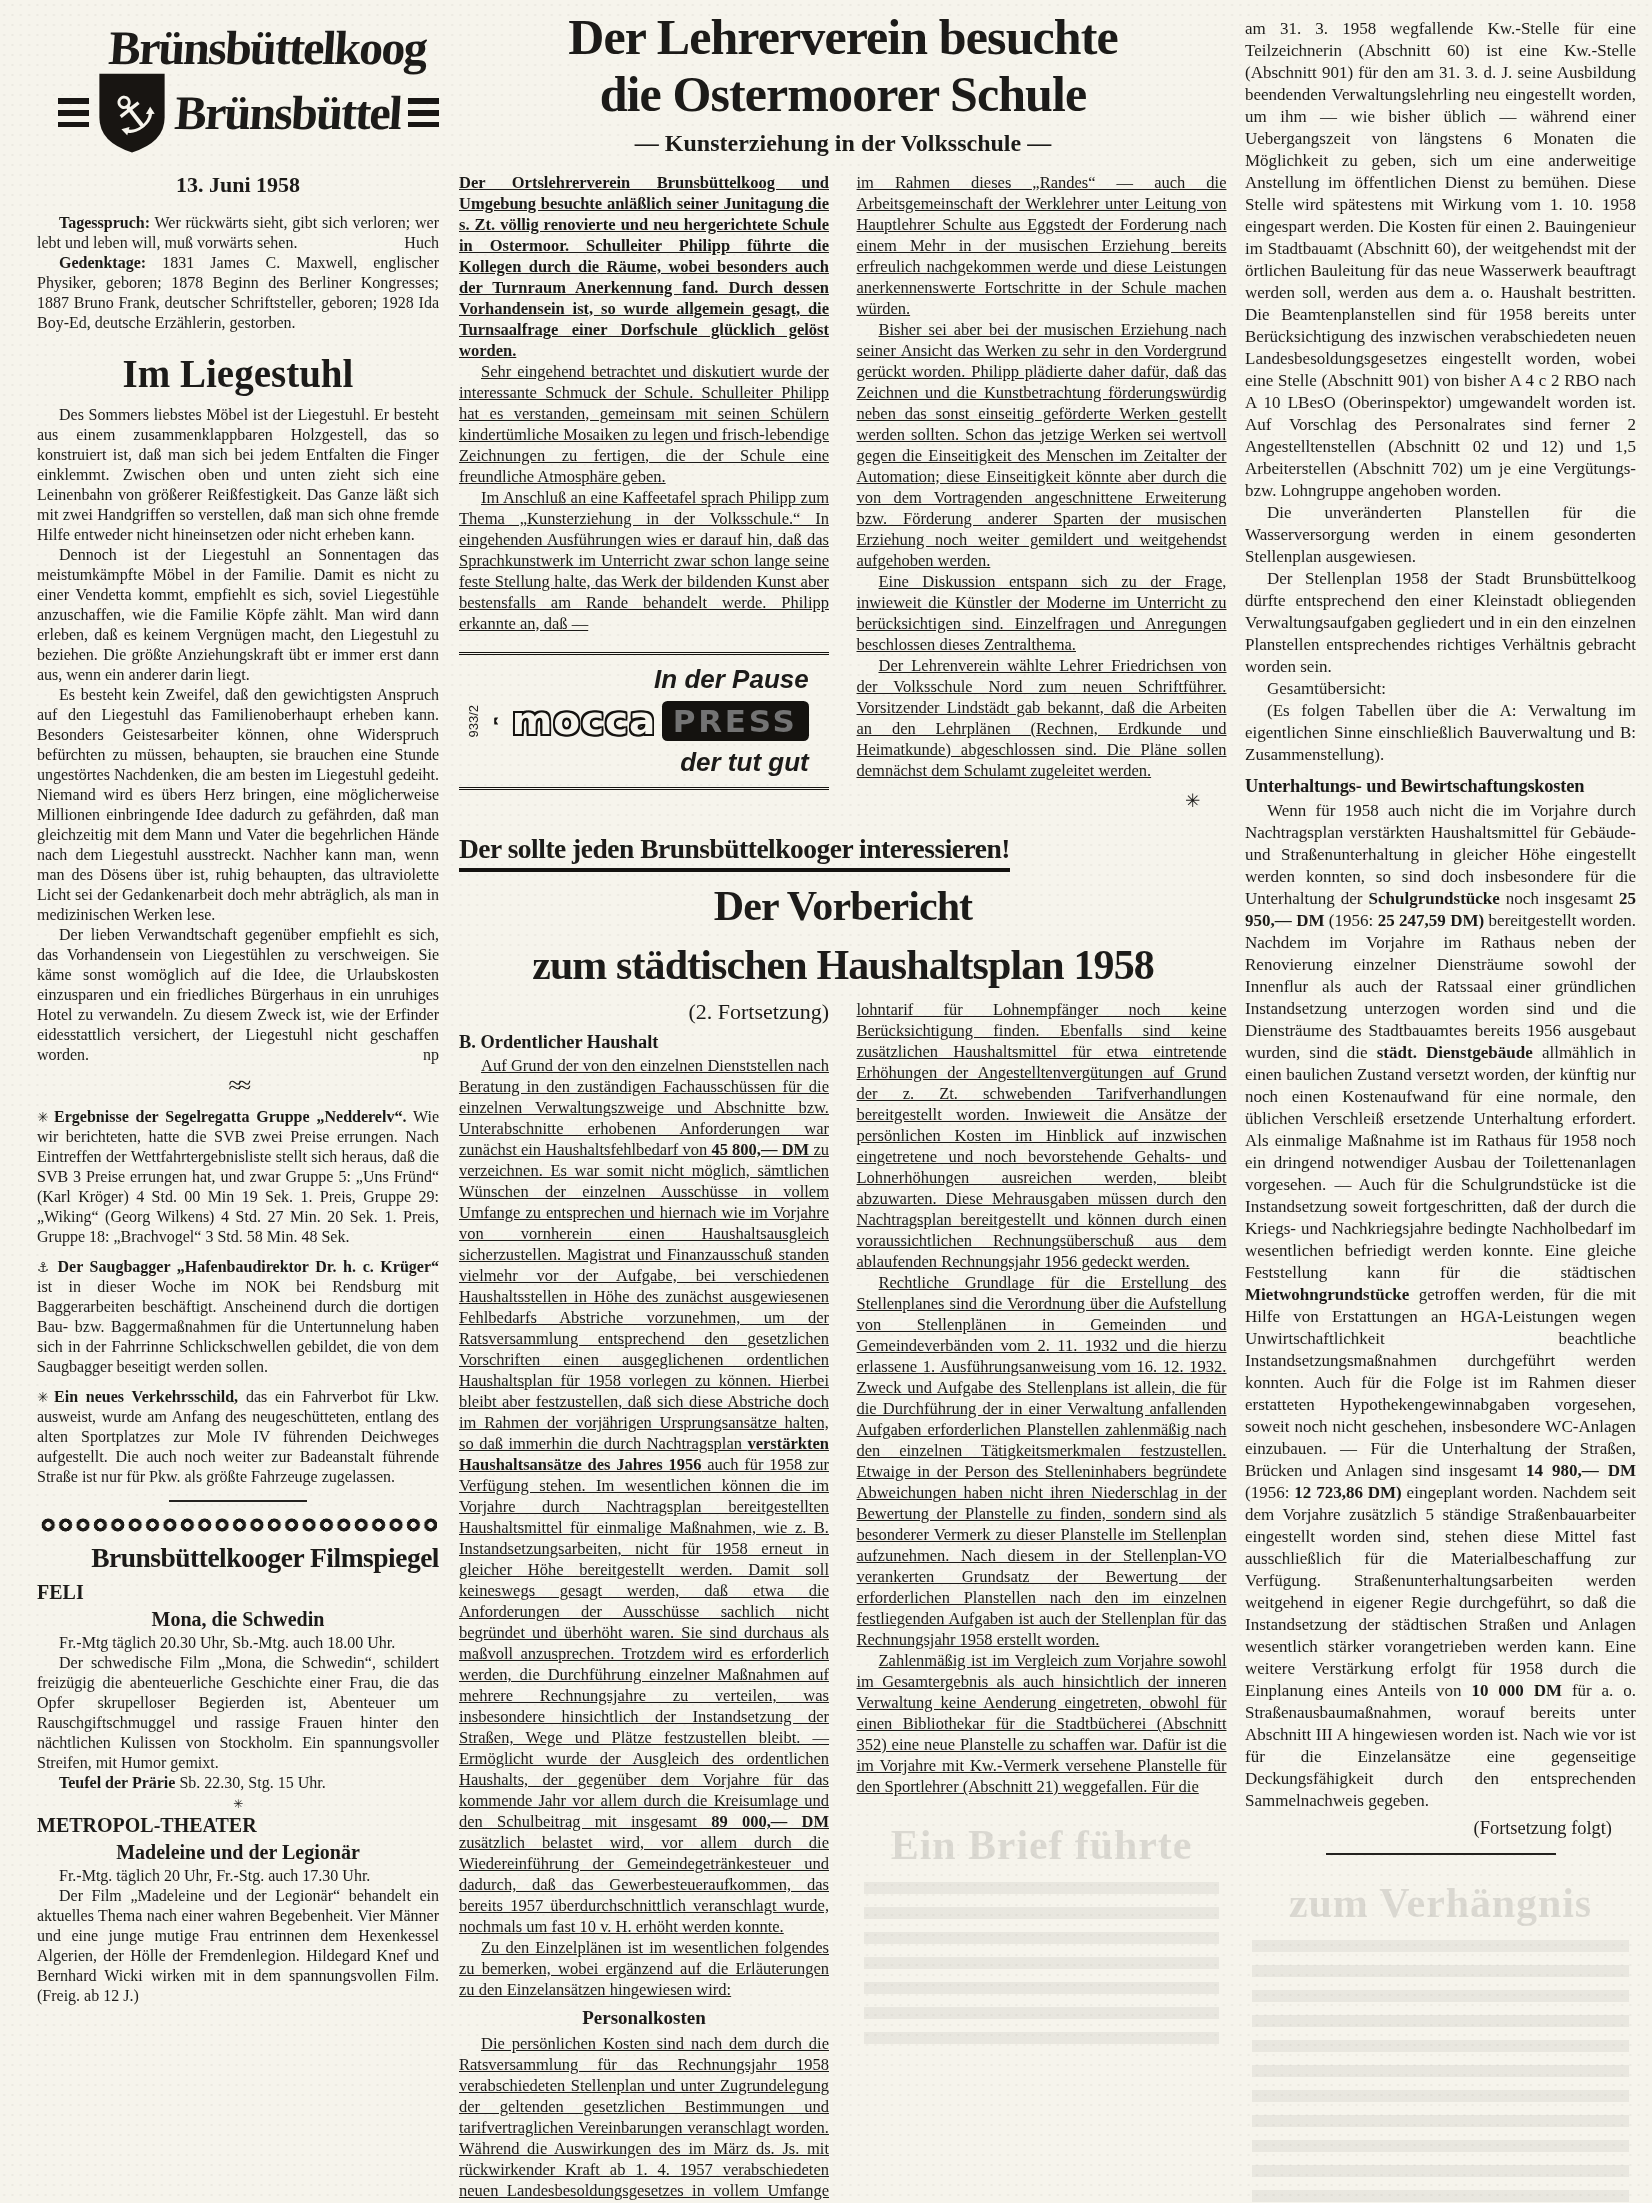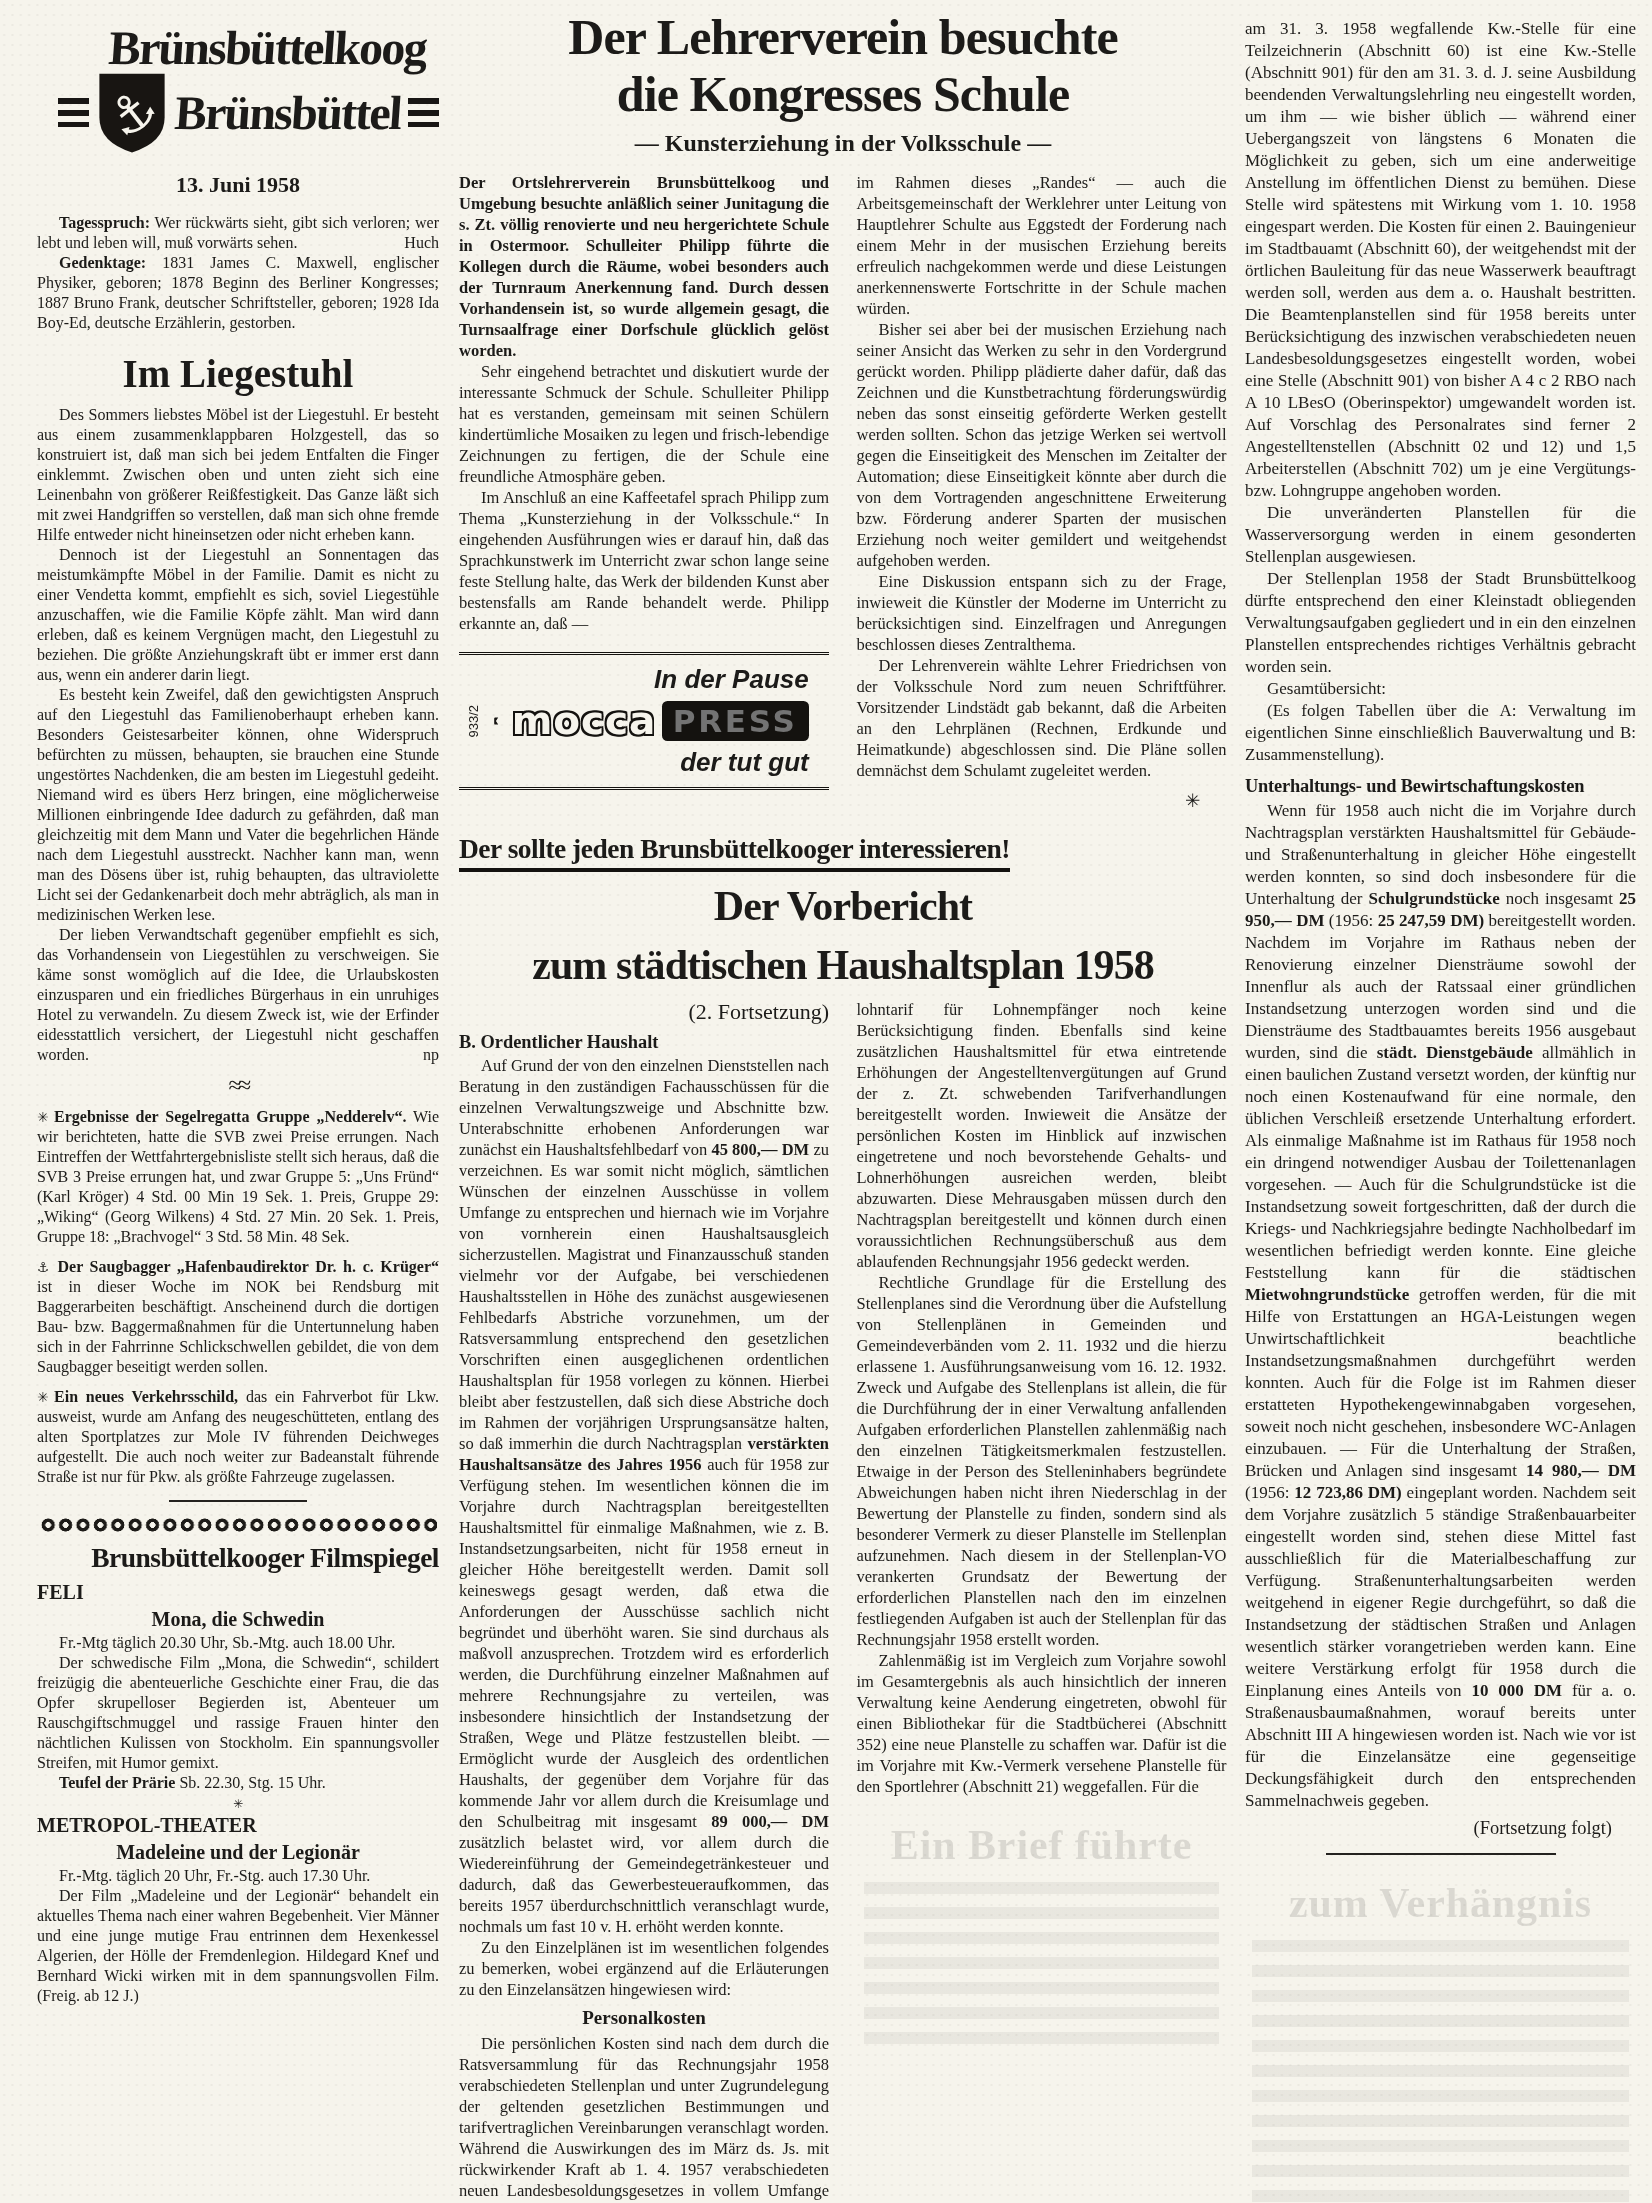--- a/index.html
+++ b/index.html
@@ -10,21 +10,21 @@
         background-size:8.3px 10px;}
   .col{position:absolute;top:0;}
   #col-left{left:37px;width:402px;top:14.7px;}
   #col-middle{left:459px;width:768px;top:7.3px;}
   #col-right{left:1245px;width:391px;top:18.4px;}
 
   
   .p{margin:0;text-align:justify;text-indent:22px;}
   .noind{text-indent:0;}
   #col-left .p{font-size:16px;line-height:20px;}
-  #col-middle .p{font-size:16.5px;line-height:21px;}
+  #col-middle .p{font-size:16.5px;line-height:21px;text-decoration:underline;}
   #col-right .p{font-size:17px;line-height:22px;}
   b{font-weight:bold;}
   .lead-bold{font-weight:bold;}
   .sig{float:right;font-weight:normal;}
 
   
   .masthead{position:relative;padding-top:5.5px;}
   .mast-line1{font-size:48px;font-weight:900;letter-spacing:-1.8px;text-align:right;
               padding-right:13px;transform:skewX(-4deg);}
   .mast-line2{display:flex;align-items:center;justify-content:flex-end;gap:7.3px;margin-top:-5.5px;}
@@ -139,21 +139,21 @@
 
     <div class="cinema-name">METROPOL-THEATER</div>
     <div class="film-title">Madeleine und der Legionär</div>
     <p class="p">Fr.-Mtg. täglich 20 Uhr, Fr.-Stg. auch 17.30 Uhr.</p>
     <p class="p">Der Film „Madeleine und der Legionär“ behandelt ein aktuelles Thema nach einer wahren Begebenheit. Vier Männer und eine junge mutige Frau entrinnen dem Hexenkessel Algerien, der Hölle der Fremdenlegion. Hildegard Knef und Bernhard Wicki wirken mit in dem spannungsvollen Film. (Freig. ab 12 J.)</p>
   </div>
 
   <div class="col" id="col-middle">
 
     <div class="headline">Der Lehrerverein besuchte</div>
-    <div class="headline">die Kongresses Schule</div>
+    <div class="headline">die Ostermoorer Schule</div>
     <div class="subhead">— Kunsterziehung in der Volksschule —</div>
 
     <div class="cols">
       <div class="subcol">
         <p class="p noind lead-bold">Der Ortslehrerverein Brunsbüttelkoog und Umgebung besuchte anläßlich seiner Junitagung die s. Zt. völlig renovierte und neu hergerichtete Schule in Ostermoor. Schulleiter Philipp führte die Kollegen durch die Räume, wobei besonders auch der Turnraum Anerkennung fand. Durch dessen Vorhandensein ist, so wurde allgemein gesagt, die Turnsaalfrage einer Dorfschule glücklich gelöst worden.</p>
         <p class="p">Sehr eingehend betrachtet und diskutiert wurde der interessante Schmuck der Schule. Schulleiter Philipp hat es verstanden, gemeinsam mit seinen Schülern kindertümliche Mosaiken zu legen und frisch-lebendige Zeichnungen zu fertigen, die der Schule eine freundliche Atmosphäre geben.</p>
         <p class="p">Im Anschluß an eine Kaffeetafel sprach Philipp zum Thema „Kunsterziehung in der Volksschule.“ In eingehenden Ausführungen wies er darauf hin, daß das Sprachkunstwerk im Unterricht zwar schon lange seine feste Stellung halte, das Werk der bildenden Kunst aber bestensfalls am Rande behandelt werde. Philipp erkannte an, daß —</p>
 
         <div class="ad">
           <span class="ad-number">933/2</span>

